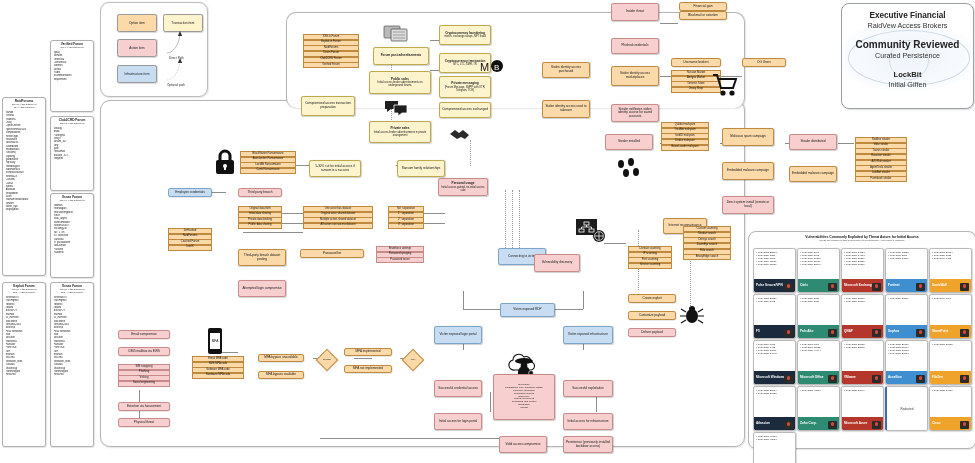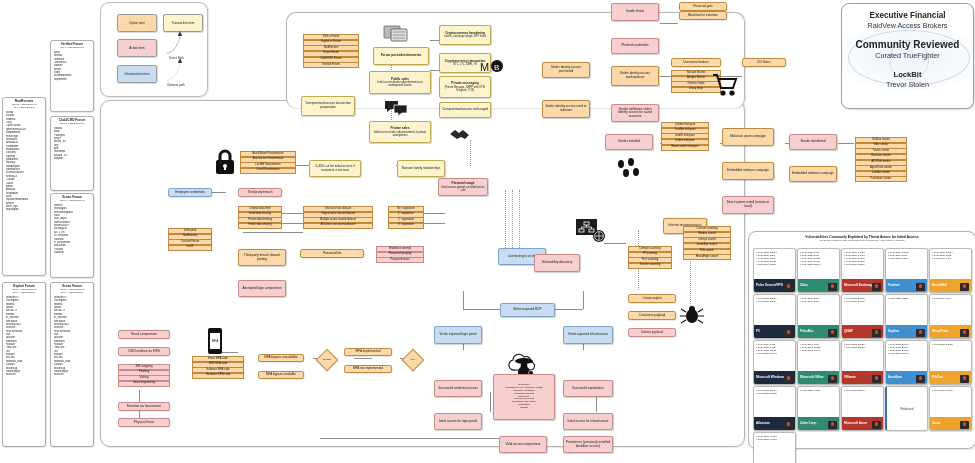--- a/index.html
+++ b/index.html
@@ -103,23 +103,23 @@
 <body>
 
 <div class="hdr">
   <div class="eye"></div>
   <div class="eye2"></div>
   <div class="eye3"></div>
   <div class="txt">
     <div class="h1">Executive Financial</div>
     <div class="h2">RaidVew Access Brokers</div>
     <div class="h3">Community Reviewed</div>
-    <div class="h4">Curated TrueFighter</div>
+    <div class="h4">Curated Persistence</div>
     <div class="h5">LockBit</div>
-    <div class="h6">Trevor Stolen</div>
+    <div class="h6">Initial Giffen</div>
   </div>
 </div>
 
 <div class="legend">
   <div class="lg opt" style="left:16px;top:11px;width:38px;height:16px;">Option item</div>
   <div class="lg txn" style="left:62px;top:11px;width:38px;height:16px;">Transaction item</div>
   <div class="lg act" style="left:16px;top:36px;width:38px;height:16px;">Action item</div>
   <div class="lg inf" style="left:16px;top:62px;width:38px;height:16px;">Infrastructure item</div>
   <svg class="abs" style="left:62px;top:28px;width:40px;height:24px;">
     <path d="M4 22 C 10 22, 16 14, 17 3" stroke="#777" stroke-width="0.5" fill="none"></path>

